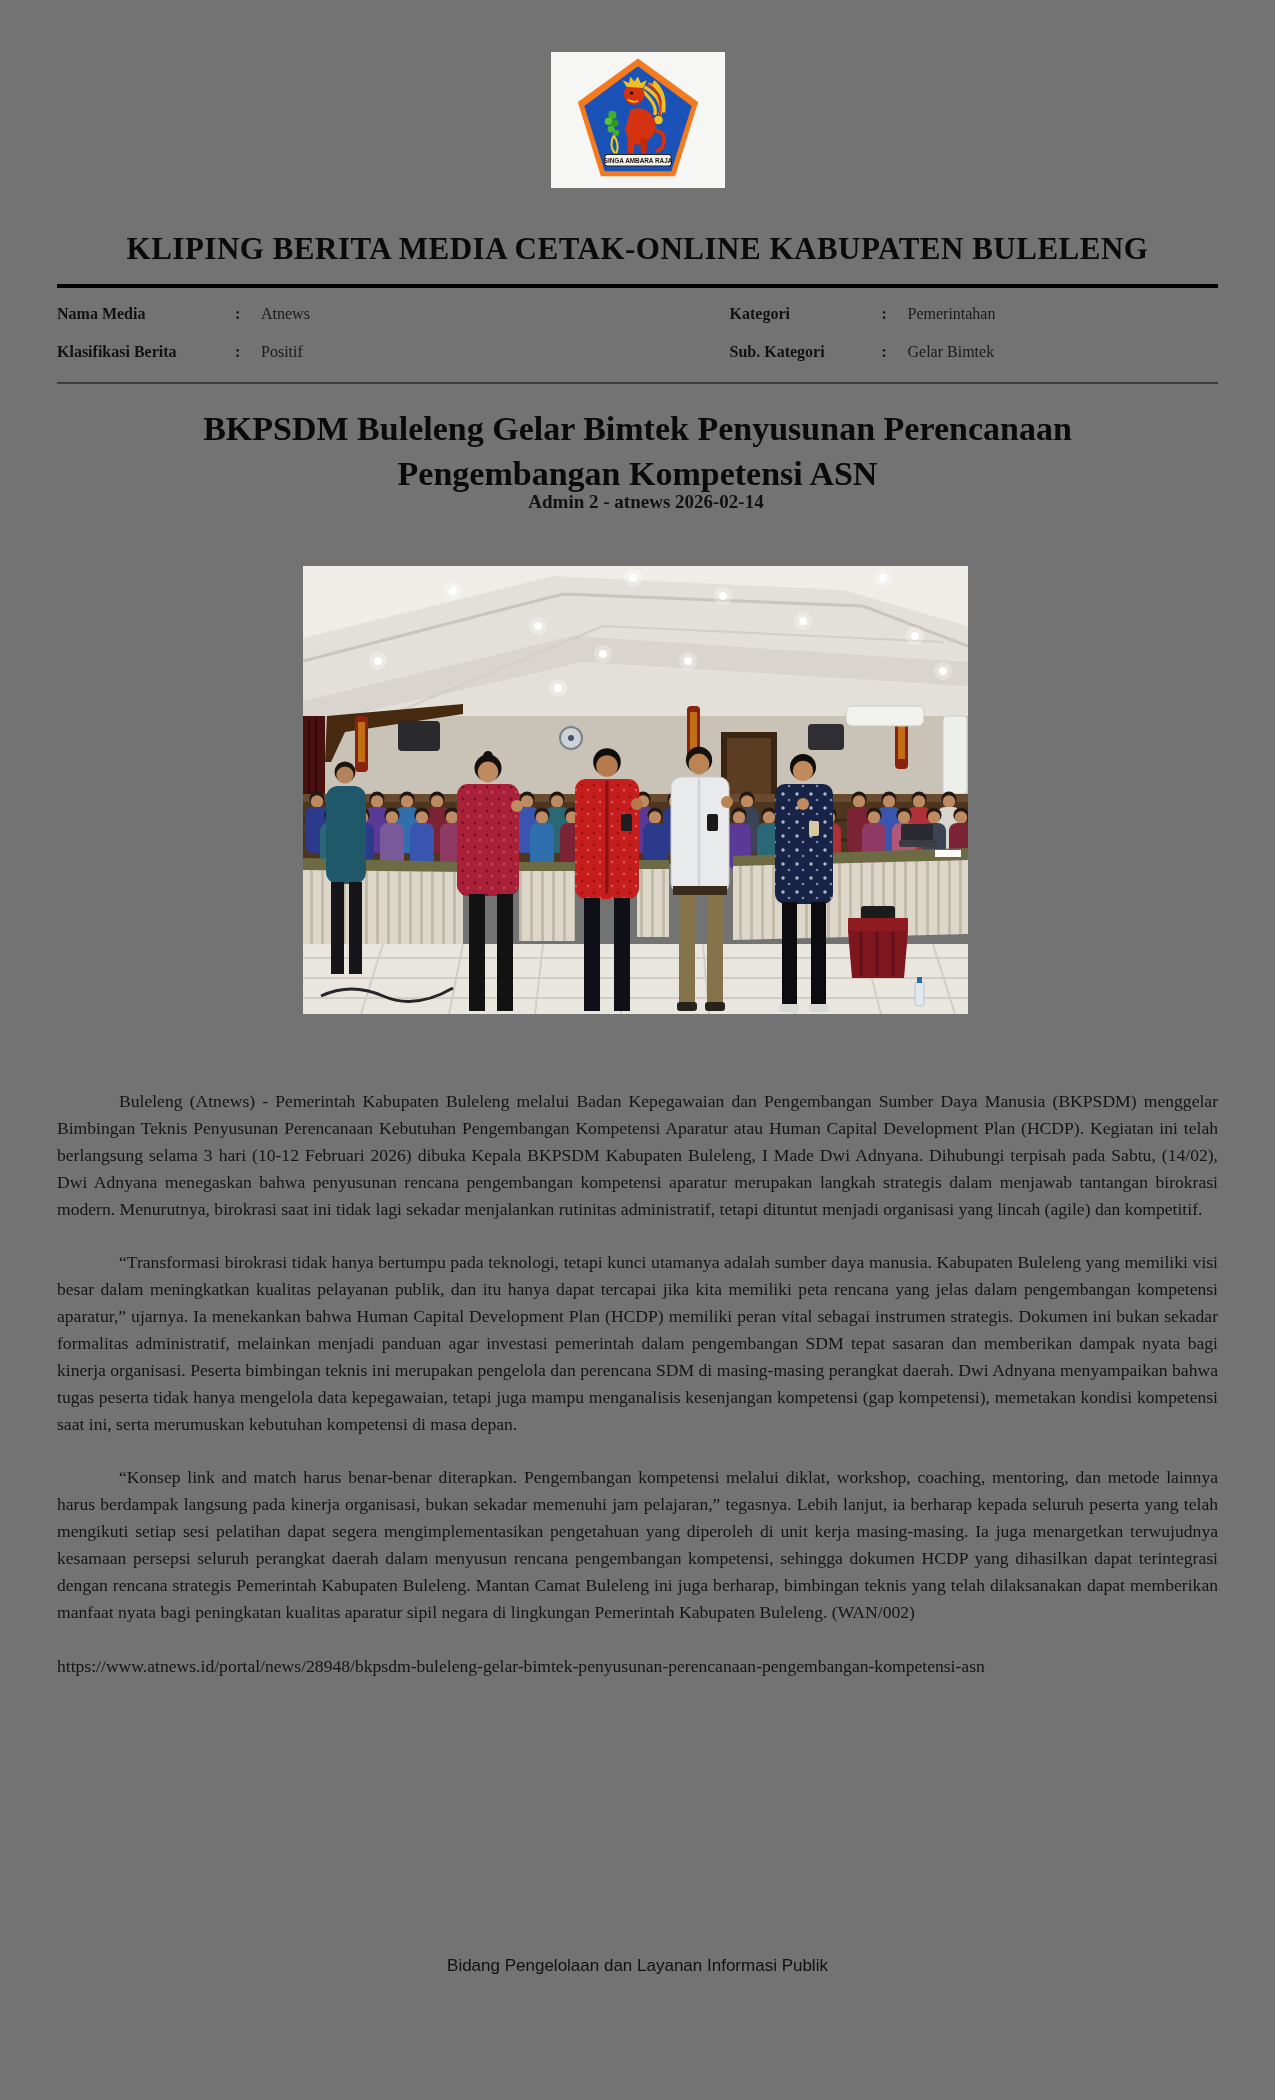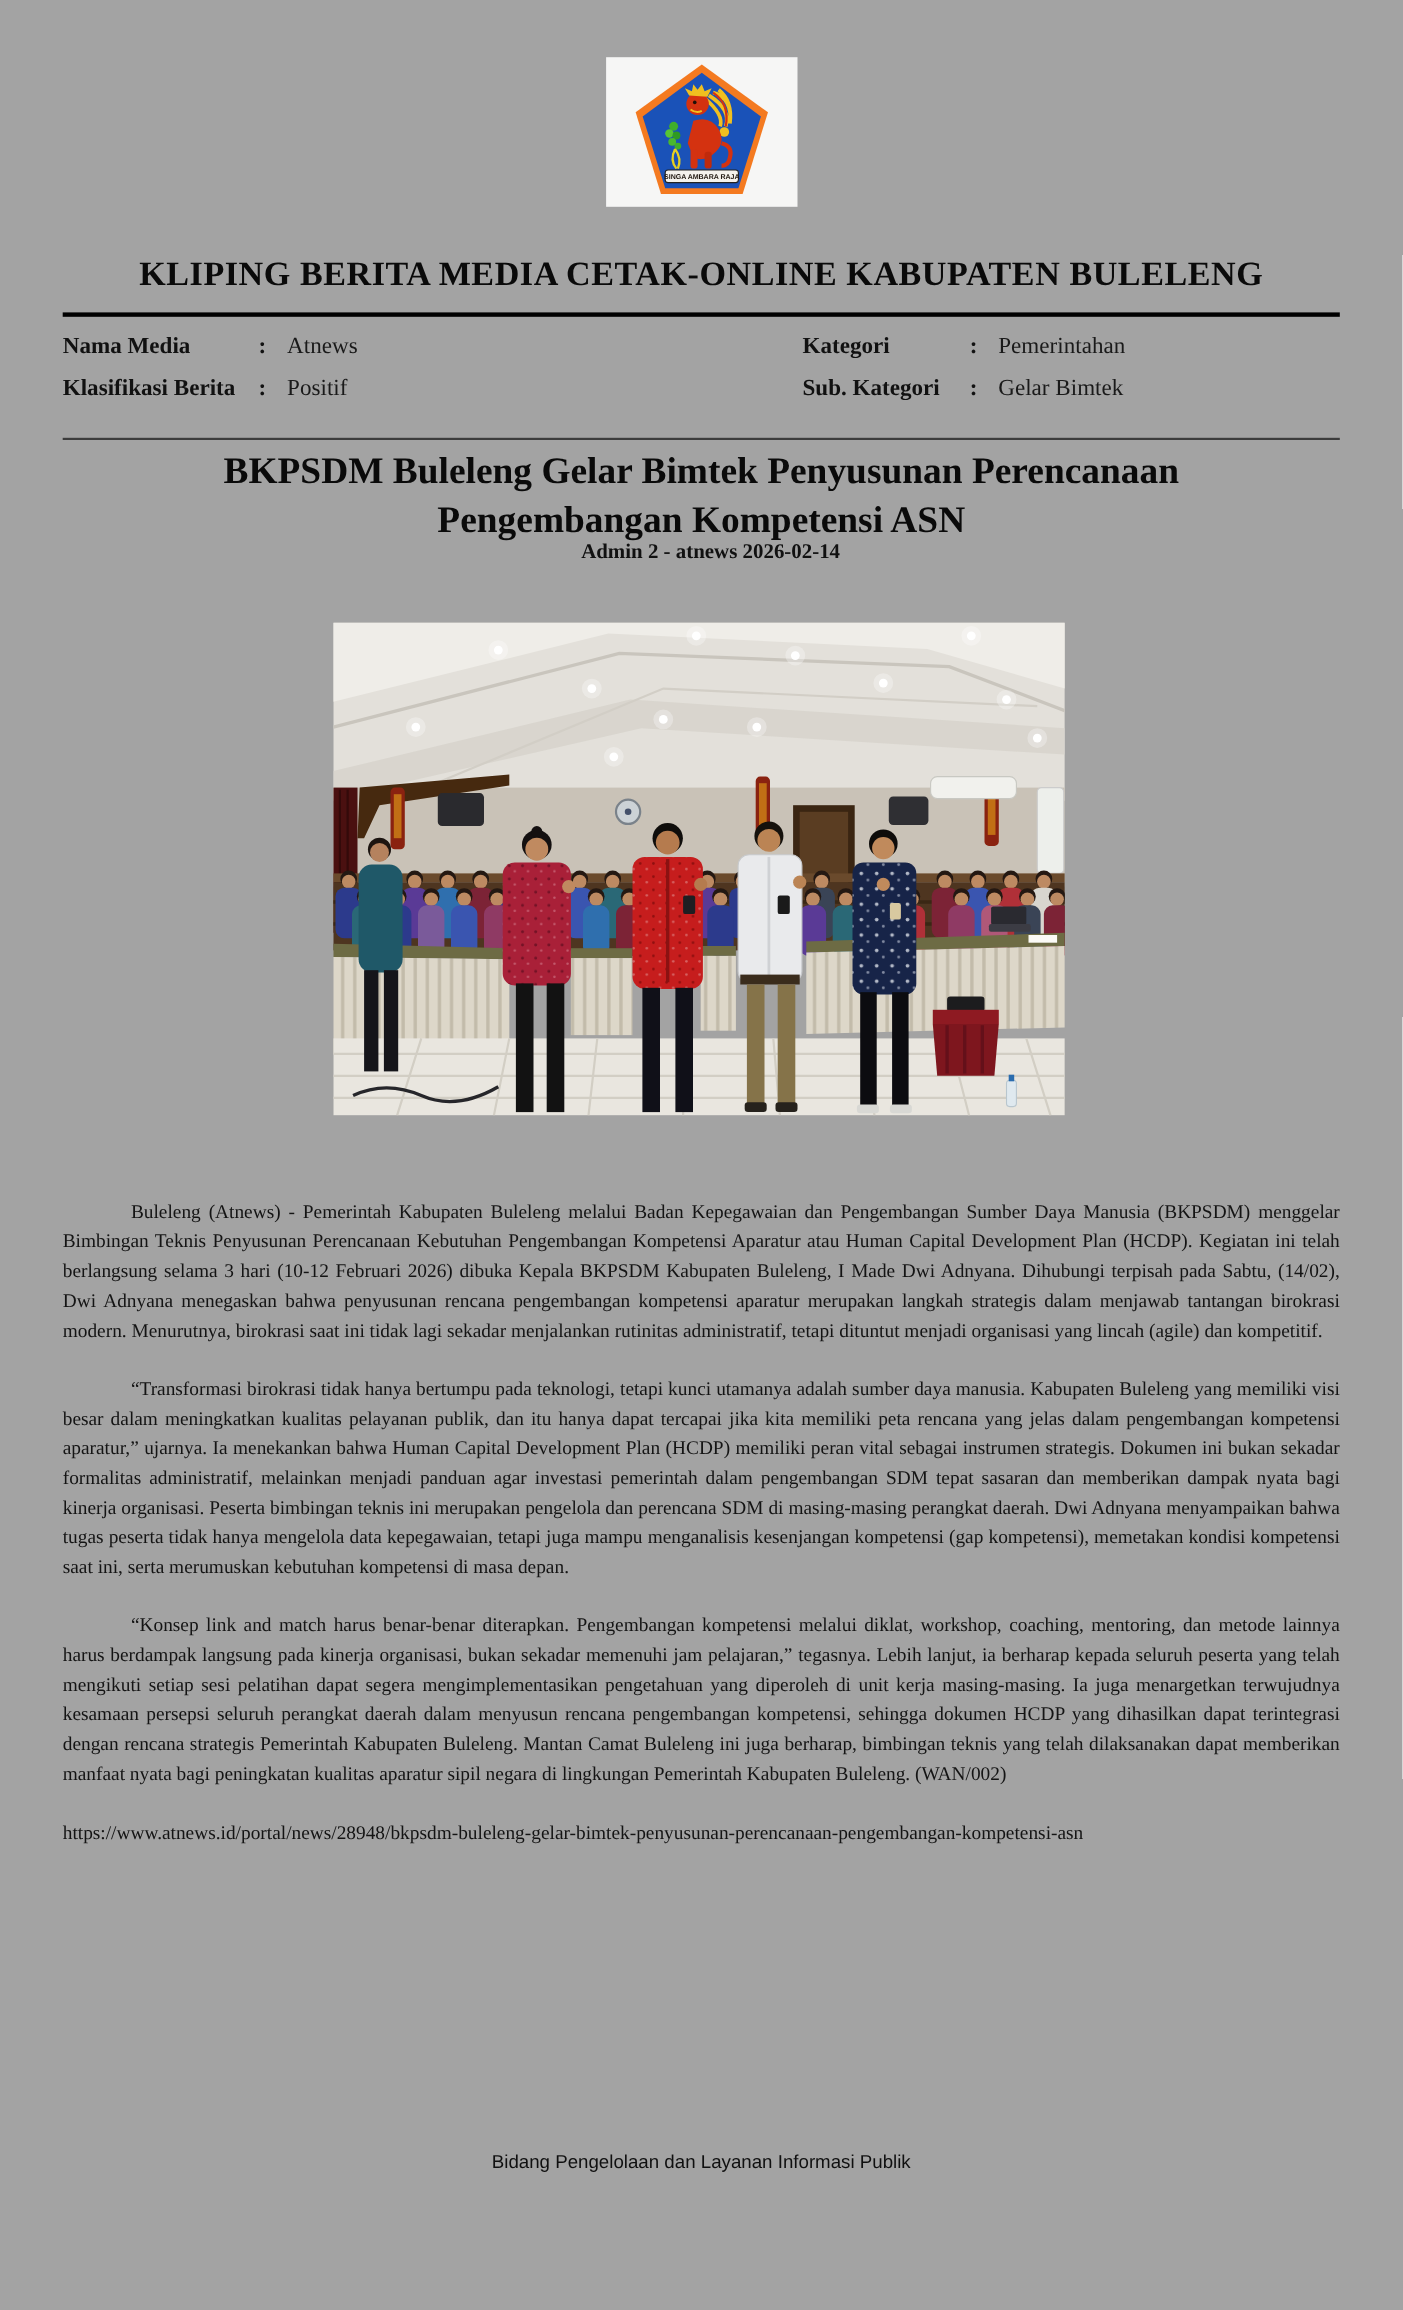--- a/index.html
+++ b/index.html
@@ -1,41 +1,41 @@
 <!DOCTYPE html>
 <html><head>
 <meta charset="utf-8">
 <style>
   * { margin:0; padding:0; box-sizing:border-box; }
   html,body { background:#ffffff; }
   .page {
     position:relative;
     width:1275px; height:2100px;
-    background:#a3a3a3;
+    background:#737373;
     font-family:"Liberation Serif", serif;
     color:#111;
     overflow:hidden;
   }
   .logo-wrap {
     position:absolute; top:52px; left:50%; transform:translateX(-50%);
     width:174px; height:136px; background:#f6f6f5;
     display:flex; align-items:center; justify-content:center;
   }
   .doc-title {
     position:absolute; top:231px; left:0; width:100%;
     text-align:center; font-weight:bold; font-size:31px; letter-spacing:.5px;
     color:#0a0a0a;
   }
   .meta-table {
     position:absolute; top:284px; left:57px; width:1161px;
     border-top:4px solid #000;
     border-bottom:2px solid #3c3c3c;
-    padding:7px 0 27px 0;
+    padding:7px 0 11px 0;
     display:grid; grid-template-columns:1fr 1fr;
-    font-size:21px;
+    font-size:16px;
   }
   .meta-cell { display:flex; padding:5px 0; line-height:28px; }
   .meta-cell .lbl { font-weight:bold; }
   .meta-left .lbl { width:178px; }
   .meta-right { padding-left:92px; }
   .meta-right .lbl { width:152px; }
   .meta-cell .colon { width:26px; font-weight:bold; }
   .meta-cell .val { font-weight:normal; color:#1a1a1a; }
   .headline {
     position:absolute; top:406px; left:70px; width:1135px;

